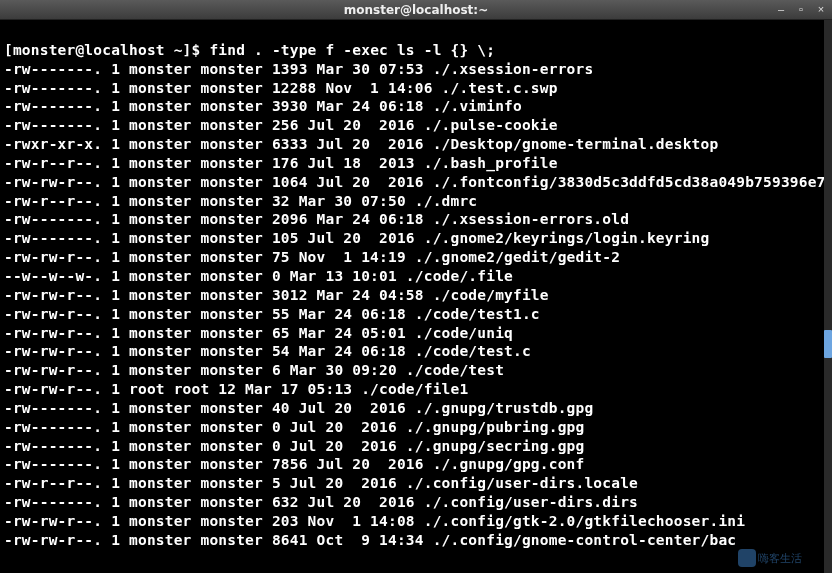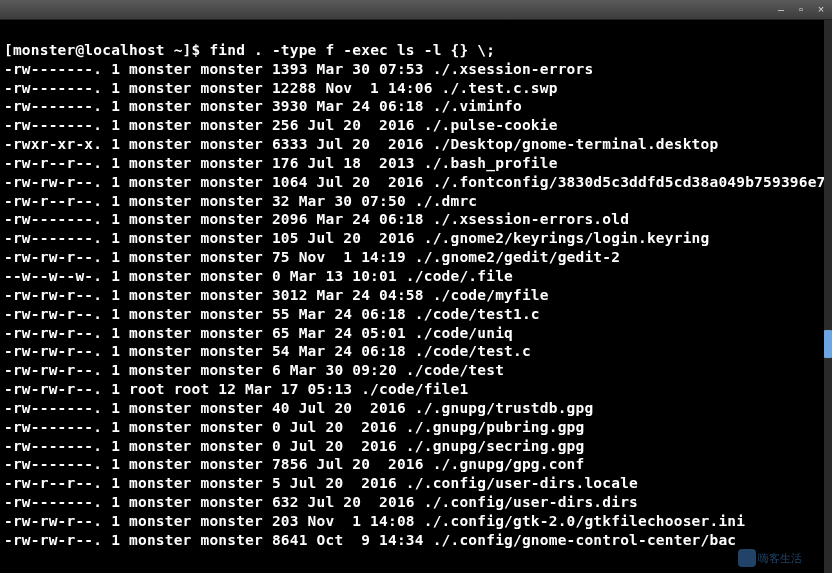--- a/index.html
+++ b/index.html
@@ -89,20 +89,21 @@
       height: 18px;
       border-radius: 4px;
       background: #2b5a8a;
       display: inline-block;
     }
   </style>
 </head>
 <body>
 
 <div class="titlebar">
+  <span class="titlebar-title">monster@localhost:~</span>
   <div class="window-controls">
     <span class="win-btn">–</span>
     <span class="win-btn">▫</span>
     <span class="win-btn">×</span>
   </div>
 </div>
 
 <div class="terminal">
 <span class="prompt-line"><span>[monster@localhost ~]$ </span><span>find . -type f -exec ls -l {} \;</span></span>
 <div id="output-lines">-rw-------. 1 monster monster 1393 Mar 30 07:53 ./.xsession-errors

